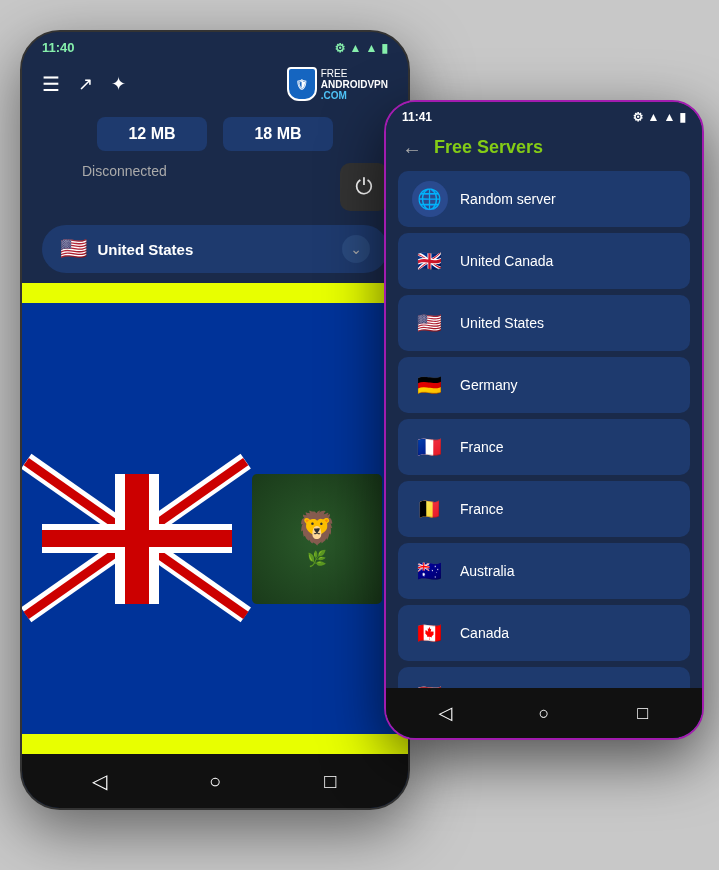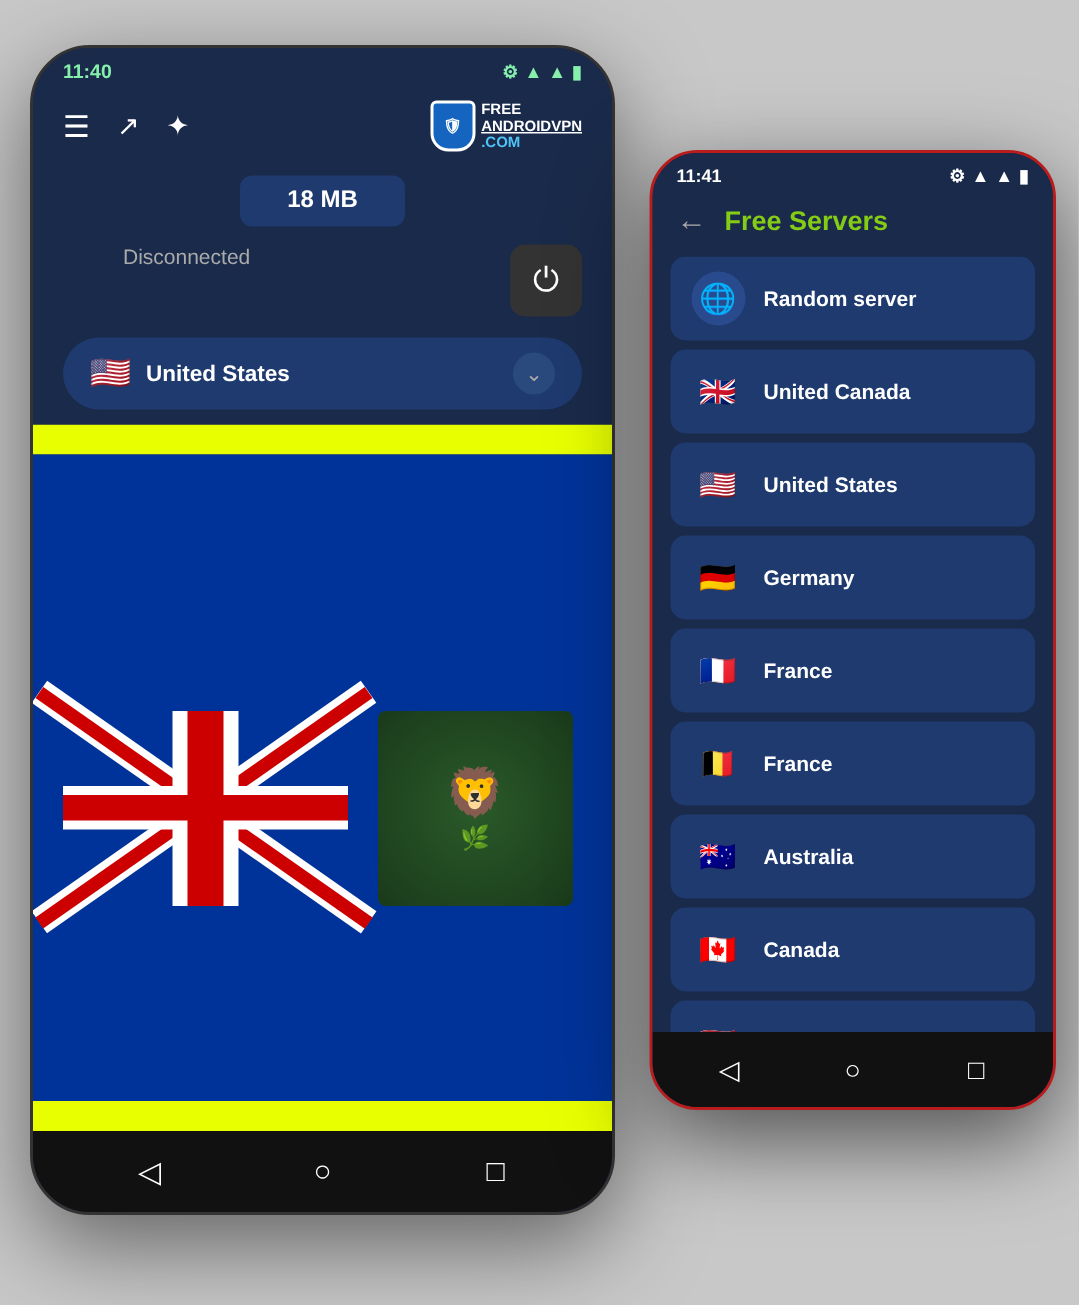--- a/index.html
+++ b/index.html
@@ -299,30 +299,30 @@
     .nav-btn {
       width: 30px;
       height: 30px;
       display: flex;
       align-items: center;
       justify-content: center;
     }
 
     
     .phone2 {
-      width: 271px;
+      width: 320px;
       height: 640px;
       background: #1a2a4a;
       border-radius: 32px;
       position: absolute;
       right: 15px;
       top: 100px;
       box-shadow: 0 20px 60px rgba(0,0,0,0.6);
       overflow: hidden;
-      border: 2px solid #b91c1c;
+      border: 2px solid #a21caf;
       z-index: 10;
     }
 
     .phone2-inner {
       width: 100%;
       height: 100%;
       display: flex;
       flex-direction: column;
       background: #1a2a4a;
     }
@@ -381,21 +381,21 @@
       border-radius: 50%;
       display: flex;
       align-items: center;
       justify-content: center;
       font-size: 20px;
       flex-shrink: 0;
     }
 
     .server-item-name {
       font-size: 14px;
-      font-weight: bold;
+      font-weight: normal;
       color: white;
     }
 
     .globe-icon {
       width: 36px;
       height: 36px;
       border-radius: 50%;
       background: #2a4a8e;
       display: flex;
       align-items: center;
@@ -432,29 +432,30 @@
     <div class="toolbar">
       <div class="toolbar-left">
         <span style="font-size:20px;color:white;">☰</span>
         <span style="font-size:18px;color:white;">↗</span>
         <span style="font-size:18px;color:white;">✦</span>
       </div>
       <div style="display:flex;flex-direction:column;align-items:center;">
         <div style="display:flex;align-items:center;gap:4px;">
           <div style="width:30px;height:34px;background:#1565c0;border:2px solid white;border-radius:4px 4px 12px 12px;display:flex;align-items:center;justify-content:center;font-size:10px;color:white;font-weight:bold;">🛡</div>
           <div class="logo-text">
-            <div style="color:white;font-weight:700;font-size:10px;letter-spacing:0;">FREE</div>
-            <div style="color:white;font-weight:900;font-size:10px;text-decoration:underline;">ANDROIDVPN</div>
+            <div style="color:white;font-weight:400;font-size:10px;letter-spacing:0;">FREE</div>
+            <div style="color:white;font-weight:900;font-size:10px;">ANDROIDVPN</div>
             <div style="color:#4fc3f7;font-size:10px;">.COM</div>
           </div>
         </div>
       </div>
     </div>
 
     <div class="data-row">
+      <div class="data-badge">12 MB</div>
       <div class="data-badge">18 MB</div>
     </div>
 
     <div class="connection-row">
       <span class="disconnected-text">Disconnected</span>
       <div class="power-btn">⏻</div>
     </div>
 
     <div class="server-selector">
       <div class="server-selector-left">

